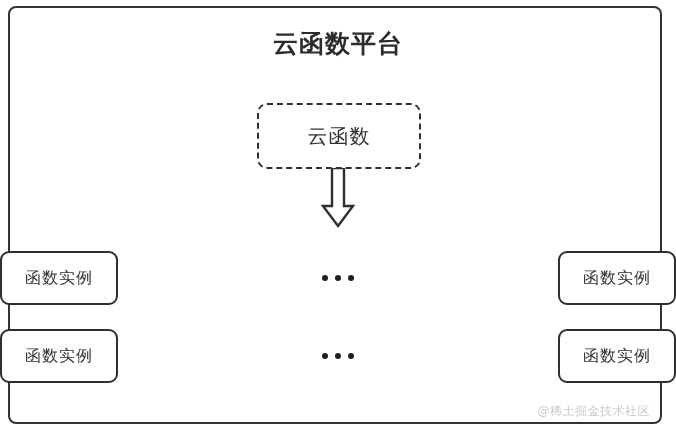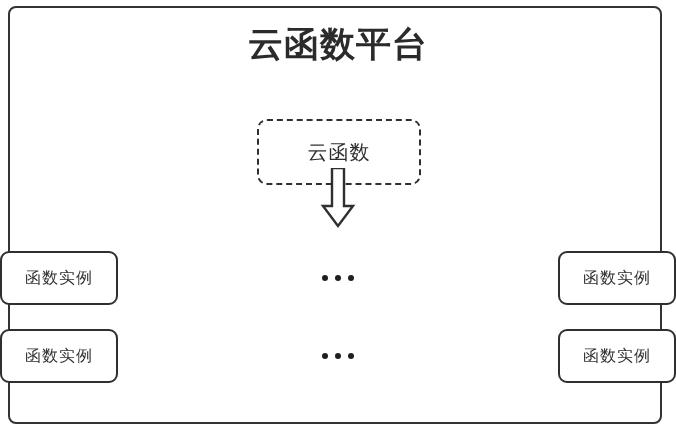--- a/index.html
+++ b/index.html
@@ -35,33 +35,33 @@
     background: #ffffff;
   }
 
   
   .platform-title {
     position: absolute;
     left: 0;
     top: 26px;
     width: 676px;
     text-align: center;
-    font-size: 35px;
+    font-size: 25px;
     font-weight: bold;
     letter-spacing: 1px;
     color: #2b2b2b;
     line-height: 36px;
     white-space: nowrap;
   }
 
   
   .cloud-function-box {
     position: absolute;
     left: 257px;
-    top: 119px;
+    top: 103px;
     width: 164px;
     height: 66px;
     box-sizing: border-box;
     border: 2px dashed #2f2f2f;
     border-radius: 10px;
     background: #ffffff;
     display: flex;
     align-items: center;
     justify-content: center;
   }
@@ -180,14 +180,15 @@
     <div class="row-ellipsis">
       <span class="dot"></span>
       <span class="dot"></span>
       <span class="dot"></span>
     </div>
     <div class="instance-box">
       <span class="instance-label">函数实例</span>
     </div>
   </div>
 
+  <div class="watermark">@稀土掘金技术社区</div>
 
 </div>
 
 </body></html>

